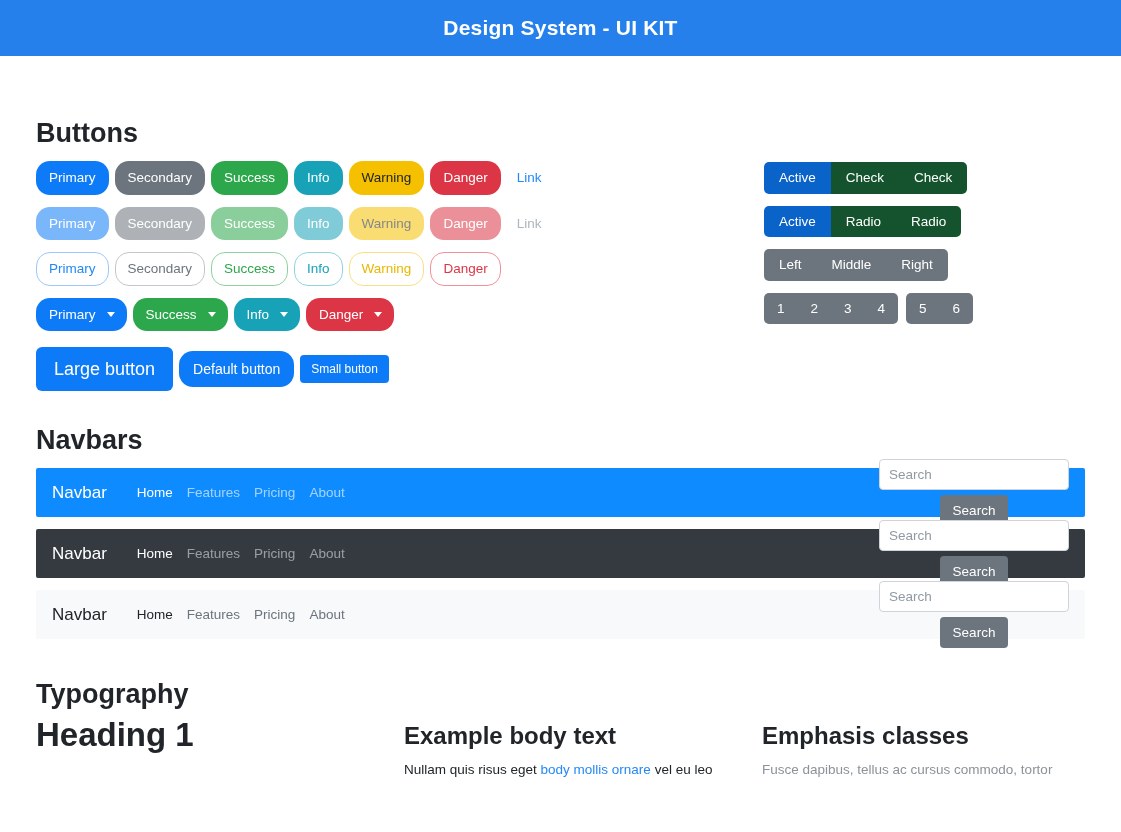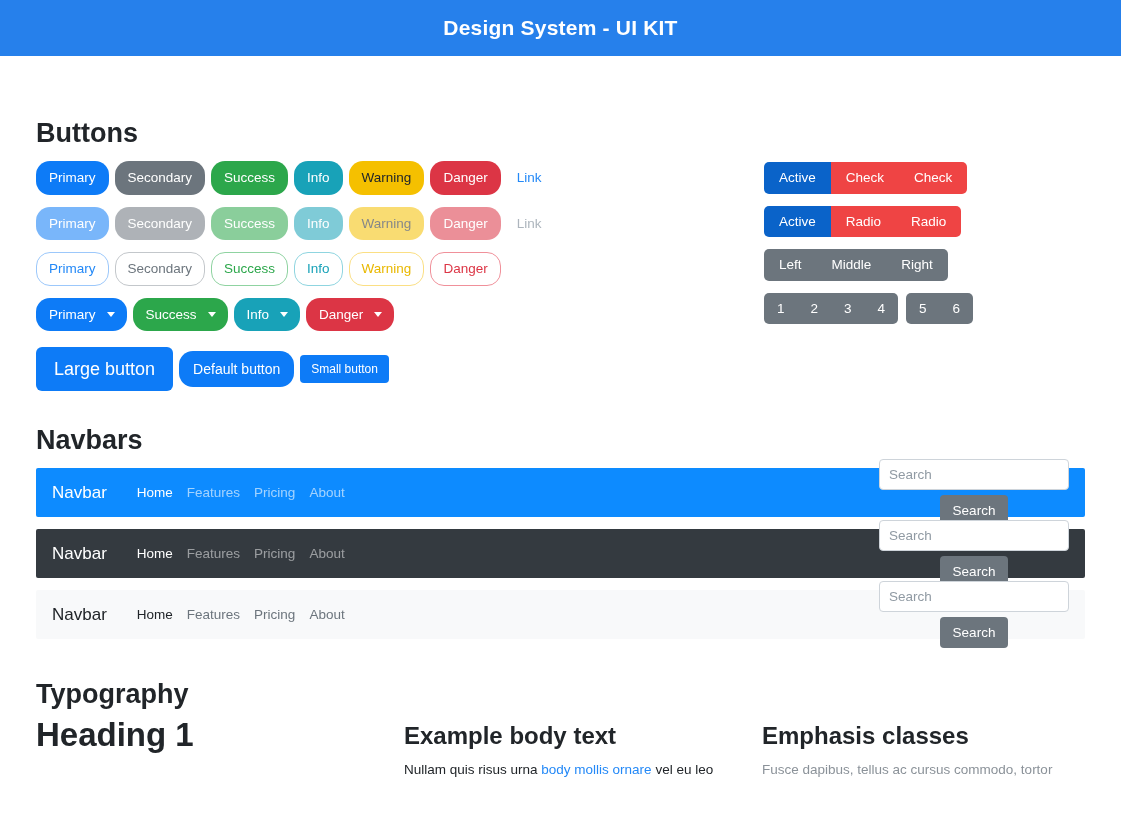--- a/index.html
+++ b/index.html
@@ -98,21 +98,21 @@
     gap: 12px;
   }
   .bgroup { display: inline-flex; border-radius: 5px; overflow: hidden; width: max-content; }
   .bgroup .gbtn {
     border: none;
     font-size: 13.5px;
     font-family: "Liberation Sans", sans-serif;
     padding: 9px 15px;
     color: #fff;
     cursor: pointer;
-    background: #ef4444;
+    background: #14532d;
     line-height: 1;
     white-space: nowrap;
   }
   .bgroup .gbtn.active { background: #0a63c9; }
   .bgroup.gray .gbtn { background: #6c757d; }
   .toolbar { display: flex; gap: 8px; }
   .bgroup.gray .gbtn.num { padding: 9px 13px; }
 
   
   #navbars-section { padding-top: 34px; }
@@ -317,21 +317,21 @@
   </section>
 
   <section id="typography-section">
     <h2 class="section-title">Typography</h2>
     <div class="type-grid">
       <div>
         <p class="h1-sample">Heading 1</p>
       </div>
       <div>
         <p class="col-title">Example body text</p>
-        <p class="body-copy"><span>Nullam quis risus urna </span><a href="#">body mollis ornare</a><span> vel eu leo</span></p>
+        <p class="body-copy"><span>Nullam quis risus eget </span><a href="#">body mollis ornare</a><span> vel eu leo</span></p>
       </div>
       <div>
         <p class="col-title">Emphasis classes</p>
         <p class="body-copy muted">Fusce dapibus, tellus ac cursus commodo, tortor</p>
       </div>
     </div>
   </section>
 
 </div>
 

